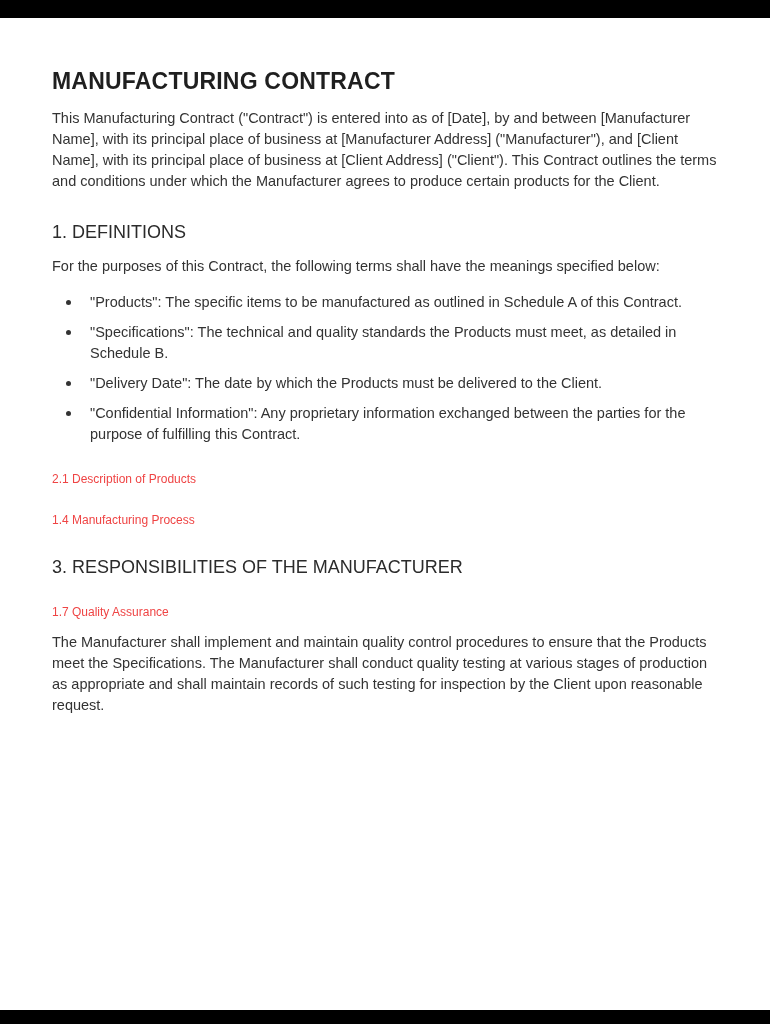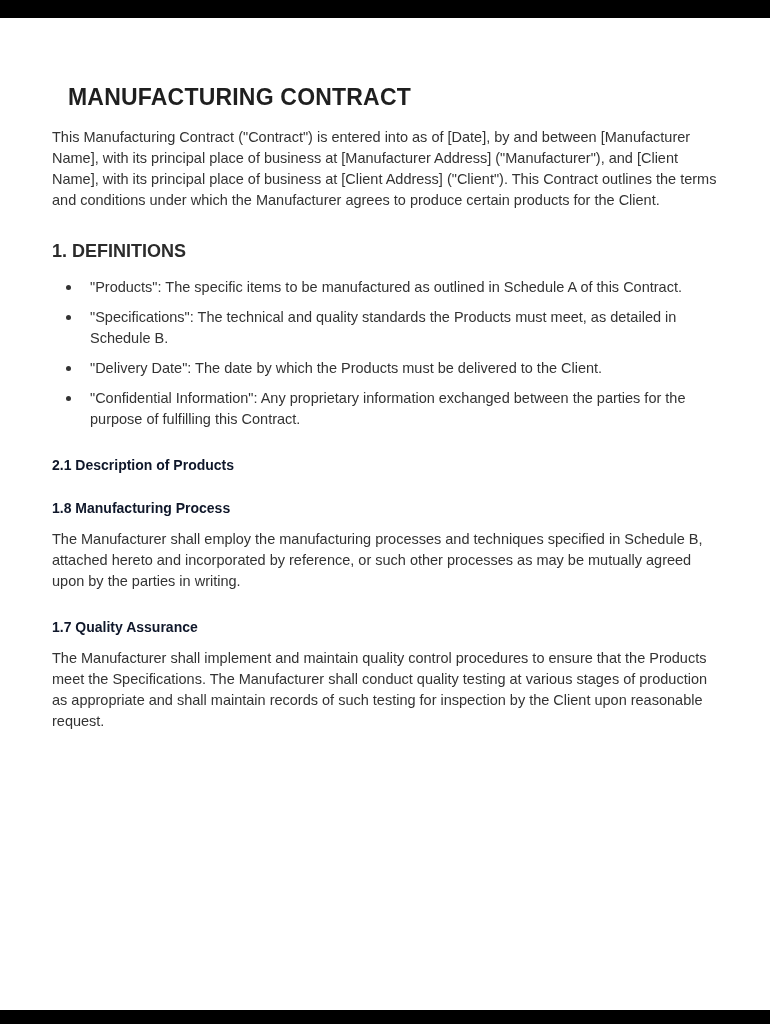--- a/index.html
+++ b/index.html
@@ -30,39 +30,39 @@
     left: 0;
     right: 0;
     padding: 50px 52px 0 52px;
     box-sizing: border-box;
   }
 
   h1.doc-title {
     font-size: 23px;
     font-weight: bold;
     color: #1f1f1f;
-    margin: 16px;
+    margin: 0;
     letter-spacing: 0.2px;
   }
   p.body-text {
     font-size: 14.5px;
     line-height: 1.45;
     margin: 13px 0 0 0;
     color: #333333;
   }
   h2.section-heading {
     font-size: 18px;
-    font-weight: bold;
+    font-weight: normal;
     color: #2b2b2b;
     margin: 30px 0 0 0;
   }
   h3.sub-heading {
-    font-size: 14px;
-    font-weight: bold;
-    color: #0f172a;
+    font-size: 12px;
+    font-weight: normal;
+    color: #ef4444;
     margin: 27px 0 0 0;
   }
   ul.def-list {
     list-style: none;
     margin: 15px 0 0 0;
     padding: 0;
   }
   ul.def-list li {
     position: relative;
     padding-left: 38px;
@@ -88,36 +88,37 @@
 <div class="edge-bar top"></div>
 
 <div class="page-content">
 
   <h1 class="doc-title">MANUFACTURING CONTRACT</h1>
 
   <p class="body-text">This Manufacturing Contract ("Contract") is entered into as of [Date], by and between [Manufacturer Name], with its principal place of business at [Manufacturer Address] ("Manufacturer"), and [Client Name], with its principal place of business at [Client Address] ("Client"). This Contract outlines the terms and conditions under which the Manufacturer agrees to produce certain products for the Client.</p>
 
   <h2 class="section-heading">1. DEFINITIONS</h2>
 
+  <p class="body-text">For the purposes of this Contract, the following terms shall have the meanings specified below:</p>
 
   <ul class="def-list">
     <li>"Products": The specific items to be manufactured as outlined in Schedule A of this Contract.</li>
     <li>"Specifications": The technical and quality standards the Products must meet, as detailed in Schedule B.</li>
     <li>"Delivery Date": The date by which the Products must be delivered to the Client.</li>
     <li>"Confidential Information": Any proprietary information exchanged between the parties for the purpose of fulfilling this Contract.</li>
   </ul>
 
 
   <h3 class="sub-heading">2.1 Description of Products</h3>
 
 
-  <h3 class="sub-heading">1.8 Manufacturing Process</h3>
+  <h3 class="sub-heading">1.4 Manufacturing Process</h3>
 
-  <p class="body-text">The Manufacturer shall employ the manufacturing processes and techniques specified in Schedule B, attached hereto and incorporated by reference, or such other processes as may be mutually agreed upon by the parties in writing.</p>
 
+  <h2 class="section-heading">3. RESPONSIBILITIES OF THE MANUFACTURER</h2>
 
   <h3 class="sub-heading">1.7 Quality Assurance</h3>
 
   <p class="body-text">The Manufacturer shall implement and maintain quality control procedures to ensure that the Products meet the Specifications. The Manufacturer shall conduct quality testing at various stages of production as appropriate and shall maintain records of such testing for inspection by the Client upon reasonable request.</p>
 
 </div>
 
 <div class="edge-bar bottom"></div>
 
 </body></html>

